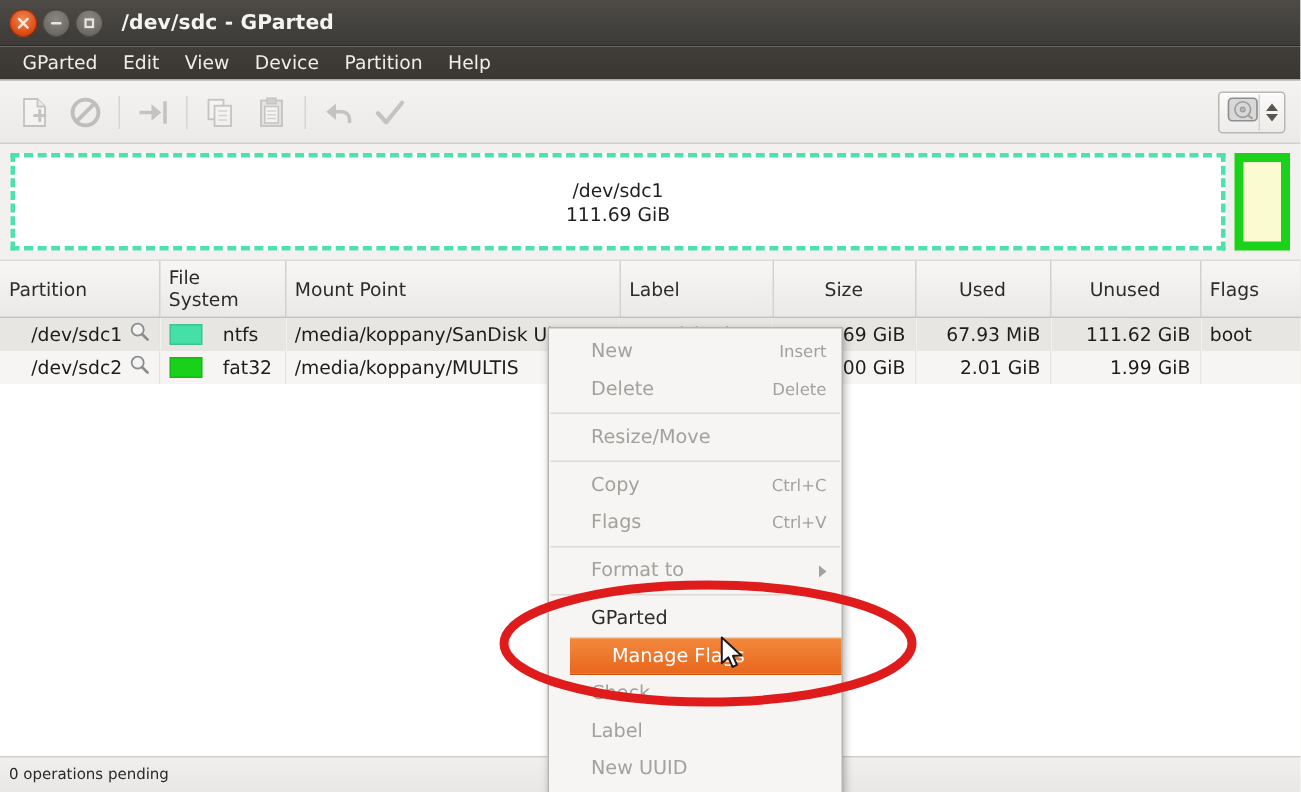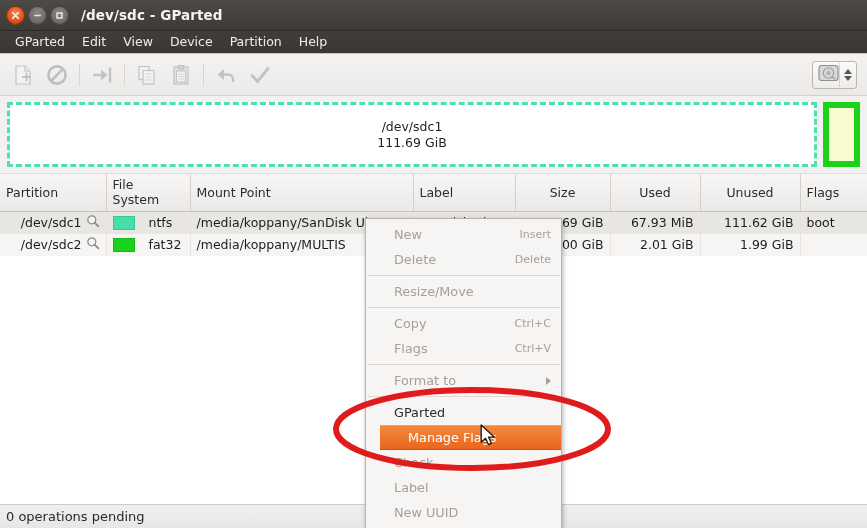--- a/index.html
+++ b/index.html
@@ -164,21 +164,21 @@
 
   
   .statusbar {
     position: absolute;
     left: 0; bottom: 0;
     width: 867px; height: 24px;
     background: linear-gradient(to bottom, #f1efee 0%, #e9e7e5 100%);
     border-top: 1px solid #cfcbc7;
     display: flex; align-items: center;
     padding-left: 6px;
-    font-size: 13px;
+    font-size: 10px;
     color: #2a2a2a;
   }
 
   
   .ctxmenu {
     position: absolute;
     left: 365px; top: 218px;
     width: 197px;
     background: #f6f5f4;
     border: 1px solid #b7b3af;

